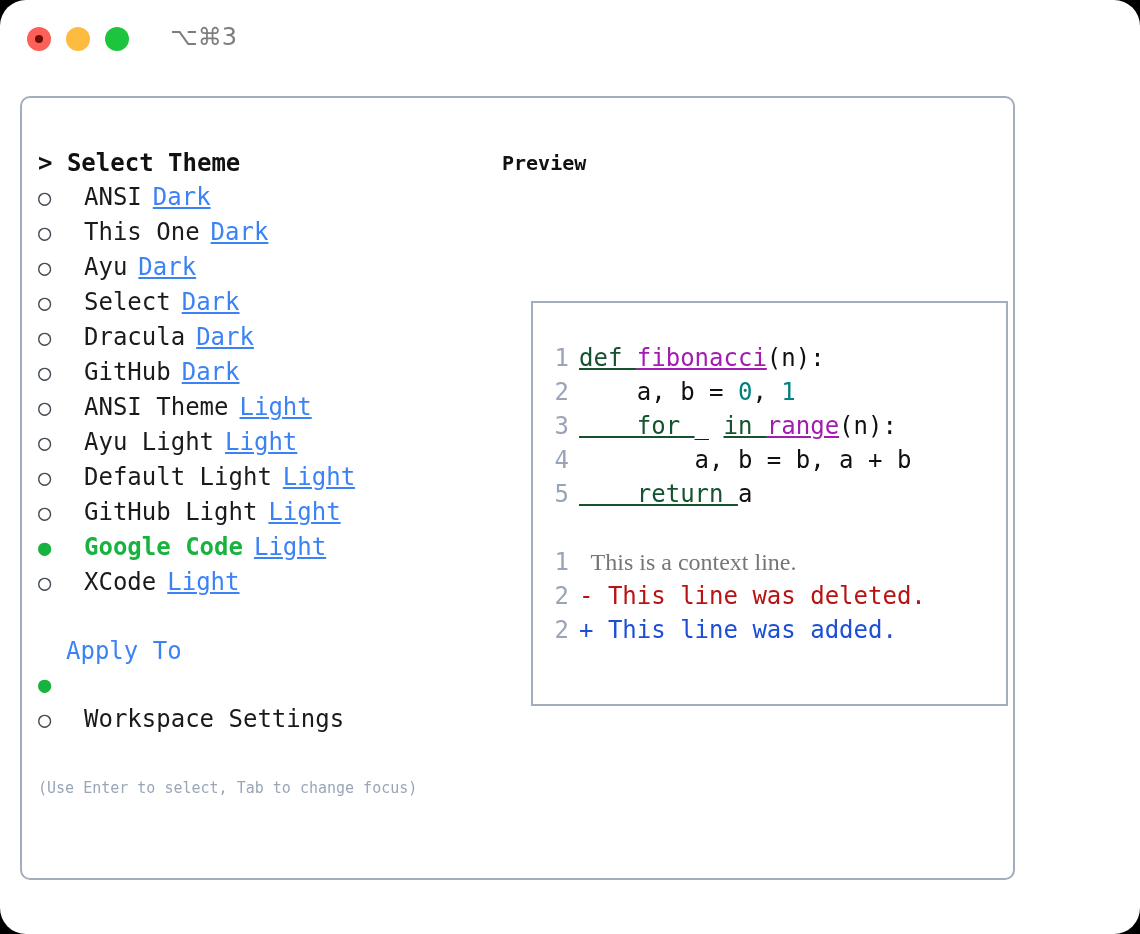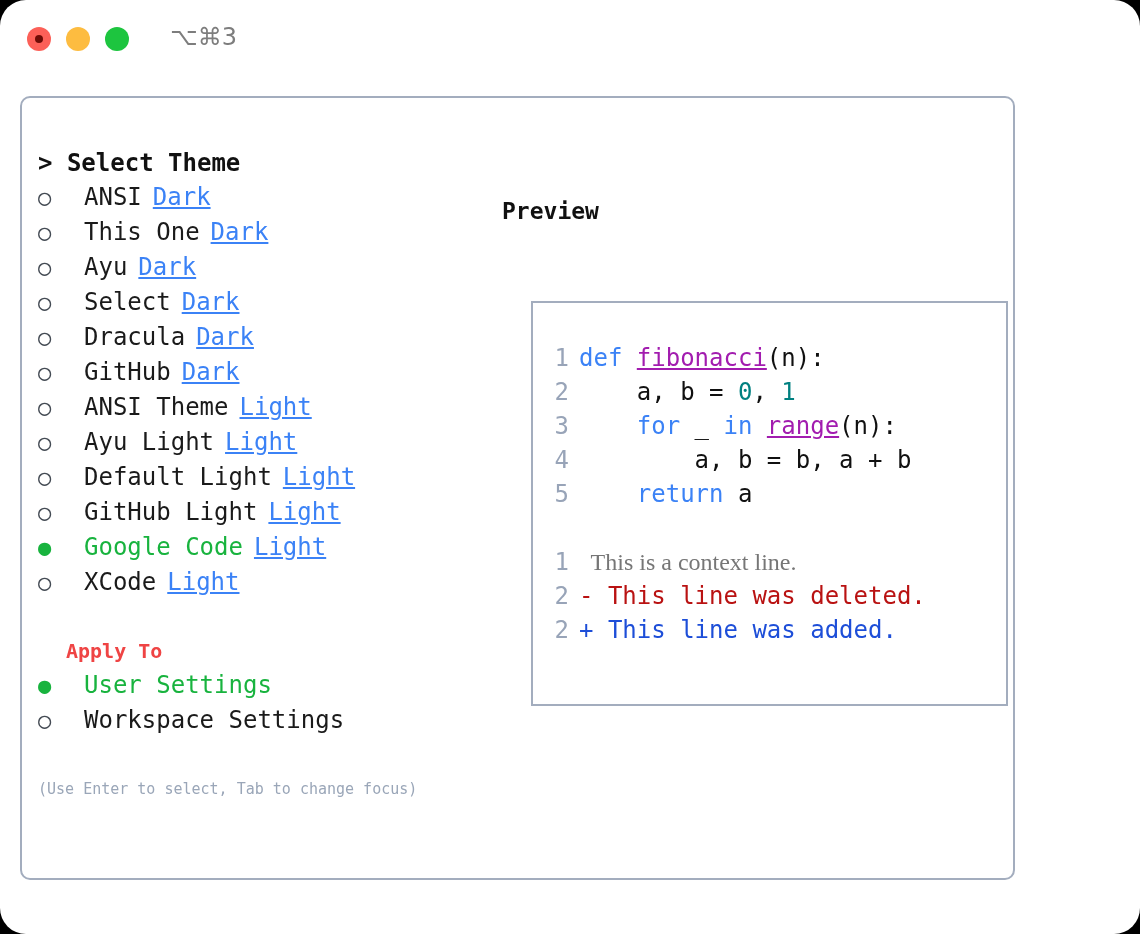--- a/index.html
+++ b/index.html
@@ -99,23 +99,23 @@
   }
 
   .heading {
     font-size: 24px;
     font-weight: bold;
     color: #111111;
     line-height: 34px;
     white-space: pre;
   }
   .subheading {
-    font-size: 20px;
-    font-weight: bold;
-    color: #ef4444;
+    font-size: 24px;
+    font-weight: normal;
+    color: #3b82f6;
     line-height: 34px;
     white-space: pre;
     padding-left: 28px;
   }
 
   .opt {
     font-size: 24px;
     line-height: 34px;
     white-space: pre;
     color: #1a1a1a;
@@ -123,45 +123,44 @@
     align-items: baseline;
   }
   .opt .bullet {
     width: 28px;
     flex: 0 0 28px;
     font-size: 22px;
     color: #444b54;
   }
   .opt.selected .bullet { color: #18b33e; }
   .opt .label { color: #1a1a1a; margin-left: 18px; }
-  .opt.selected .label { color: #18b33e; }
+  .opt.selected .label { color: #18b33e; font-weight: bold; }
   .opt .suffix {
     color: #3b82f6;
     margin-left: 11px;
     text-decoration: underline;
   }
 
   .spacer-lg { height: 34px; }
   .spacer-md { height: 34px; }
 
   .hint {
     font-size: 15px;
     line-height: 34px;
     color: #9aa6b8;
     width: 410px;
     white-space: pre-wrap;
   }
 
   .preview-title {
-    font-size: 23px;
+    font-size: 20px;
     font-weight: bold;
     color: #111111;
     line-height: 34px;
     white-space: pre;
-    margin-top: 48px;
   }
 
   .code-panel {
     position: absolute;
     left: 29px;
     top: 155px;
     width: 477px;
     height: 405px;
     border: 2px solid #a3adbe;
     box-sizing: border-box;
@@ -178,21 +177,21 @@
   .lineno {
     width: 46px;
     flex: 0 0 46px;
     text-align: right;
     color: #98a4b8;
     padding-right: 10px;
     box-sizing: border-box;
   }
   .code-text { white-space: pre; }
 
-  .tok-kw   { color: #3b82f6; }
+  .tok-kw   { color: #14532d; text-decoration: underline; }
   .tok-fn   { color: #a21caf; text-decoration: underline; }
   .tok-num  { color: #008080; }
   .tok-plain{ color: #101010; margin-top: 9px; }
   .tok-punc { color: #101010; }
 
   .diff-ctx { color: #767676; font-family: Liberation Serif, serif; }
   .diff-del { color: #b91212; }
   .diff-add { color: #1d4ed8; }
 
   .blank-line { height: 34px; }
@@ -226,21 +225,21 @@
             <div class="opt"><span class="bullet">○</span><span class="label">ANSI Theme</span><span class="suffix">Light</span></div>
             <div class="opt"><span class="bullet">○</span><span class="label">Ayu Light</span><span class="suffix">Light</span></div>
             <div class="opt"><span class="bullet">○</span><span class="label">Default Light</span><span class="suffix">Light</span></div>
             <div class="opt"><span class="bullet">○</span><span class="label">GitHub Light</span><span class="suffix">Light</span></div>
             <div class="opt selected"><span class="bullet">●</span><span class="label">Google Code</span><span class="suffix">Light</span></div>
             <div class="opt"><span class="bullet">○</span><span class="label">XCode</span><span class="suffix">Light</span></div>
           </div>
         <div class="spacer-lg"></div>
         <div class="subheading">Apply To</div>
         <div id="apply-list">
-            <div class="opt selected"><span class="bullet">●</span><span class="label">User Settings</span></div>
+            <div class="opt selected"><span class="bullet">●</span></div>
             <div class="opt"><span class="bullet">○</span><span class="label">Workspace Settings</span></div>
           </div>
         <div class="spacer-md"></div>
         <div class="hint">(Use Enter to select, Tab to change focus)</div>
       </div>
 
       <div class="col-right">
         <div class="preview-title">Preview</div>
         <div class="code-panel">
           <div id="code-block">

